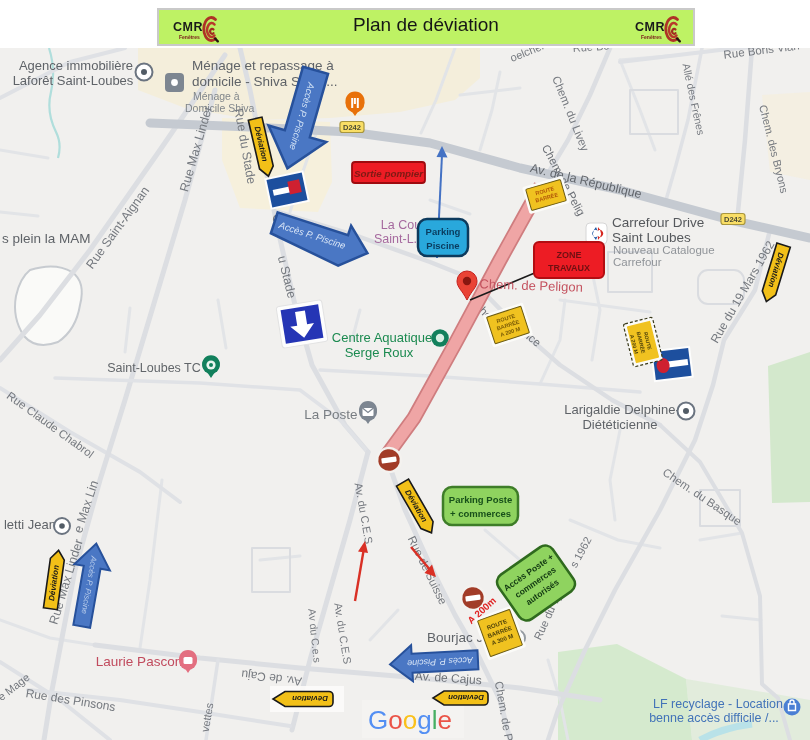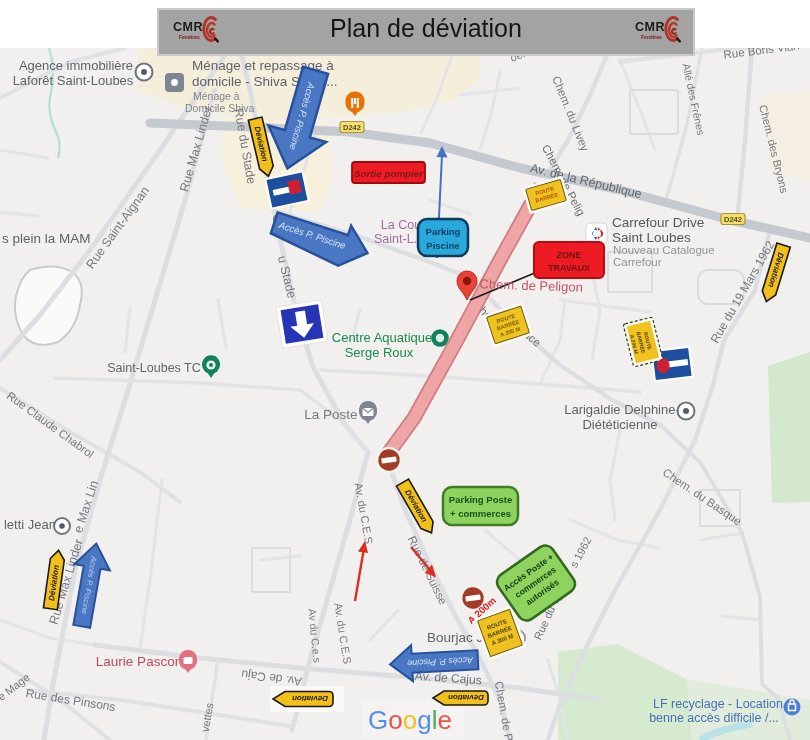--- a/index.html
+++ b/index.html
@@ -1,19 +1,19 @@
 <!DOCTYPE html>
 <html><head>
 <meta charset="utf-8">
 <style>
   html,body{margin:0;padding:0;width:810px;height:740px;background:#ffffff;overflow:hidden;}
   *{font-family:"Liberation Sans", sans-serif;}
   #map{position:absolute;left:0;top:48px;width:810px;height:692px;background:#f1f0ee;}
-  #hdr{position:absolute;left:157px;top:8px;width:538px;height:48px;background:#a3a3a3;border:2px solid #c9c9c9;box-sizing:border-box;z-index:50;}
-  #hdr .title{position:absolute;left:0;right:0;top:4px;text-align:center;font-size:25px;color:#161616;}
+  #hdr{position:absolute;left:157px;top:8px;width:538px;height:38px;background:#bef264;border:2px solid #c9c9c9;box-sizing:border-box;z-index:50;}
+  #hdr .title{position:absolute;left:0;right:0;top:4px;text-align:center;font-size:19px;color:#161616;}
 </style>
 </head>
 <body>
 
 <div id="map">
 <svg width="810" height="692" viewBox="0 48 810 692" xmlns="http://www.w3.org/2000/svg">
   <g id="areas">
 
     <polygon points="138,48 480,48 480,78 455,100 400,112 330,118 255,120 185,108 138,90" fill="#f4eedb"></polygon>
 

